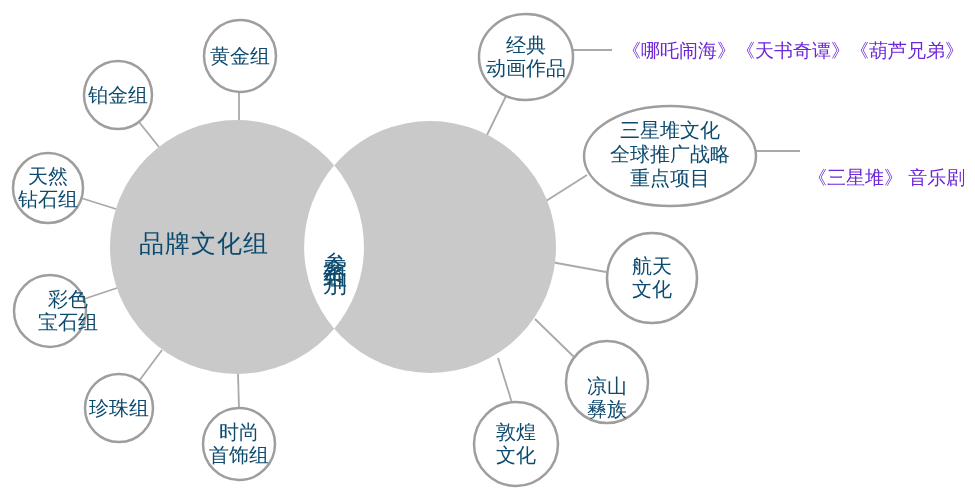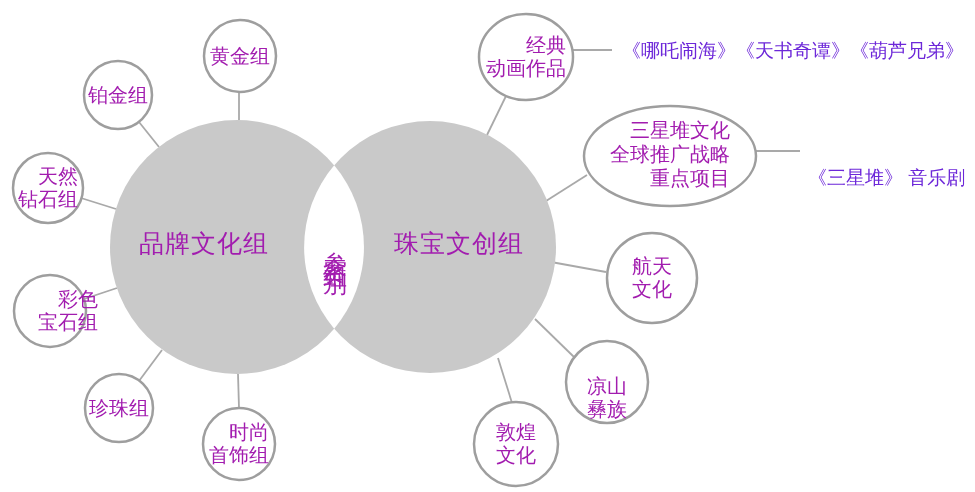--- a/index.html
+++ b/index.html
@@ -11,23 +11,23 @@
     font-family: "Liberation Sans", sans-serif;
     color: #1a1a1a;
     overflow: hidden;
   }
   .stage svg { position: absolute; left: 0; top: 0; }
   svg .node-shape { fill: #ffffff; stroke-width: 2.5; }
   svg .connector { stroke-width: 1.8; fill: none; }
   .lbl {
     position: absolute;
     transform: translate(-50%, -50%);
-    text-align: right;
+    text-align: center;
     white-space: pre-line;
-    color: #a21caf;
+    color: #0c4a6e;
   }
   .lbl-node   { font-size: 20px; line-height: 23px; }
   .lbl-node-3 { font-size: 20px; line-height: 24px; }
   .lbl-venn   { font-size: 25px; line-height: 30px; letter-spacing: 1px; white-space: nowrap; }
   .lbl-center {
     font-size: 24px;
     writing-mode: vertical-lr;
     text-orientation: upright;
     letter-spacing: 7px;
     white-space: nowrap;
@@ -76,21 +76,20 @@
       <circle class="node-shape" cx="239" cy="444" r="36"></circle>
       <ellipse class="node-shape" cx="526" cy="57" rx="47" ry="43"></ellipse>
       <ellipse class="node-shape" cx="670" cy="156" rx="86" ry="50"></ellipse>
       <circle class="node-shape" cx="652" cy="278" r="45"></circle>
       <circle class="node-shape" cx="607" cy="382" r="41"></circle>
       <circle class="node-shape" cx="516" cy="444" r="42"></circle>
     </g>
   </svg>
 
   <div class="lbl lbl-venn" style="left:204px; top:243px;">品牌文化组</div>
-  <div class="lbl lbl-venn" style="left:459px; top:243px;">珠宝文创组</div>
   <div class="lbl lbl-center" style="left:335px; top:246px;">参赛组别</div>
 
   <div class="lbl lbl-node" style="left:240px; top:56px;">黄金组</div>
   <div class="lbl lbl-node" style="left:118px; top:95px;">铂金组</div>
   <div class="lbl lbl-node" style="left:48px;  top:188px;">天然
 钻石组</div>
   <div class="lbl lbl-node" style="left:68px;  top:311px;">彩色
 宝石组</div>
   <div class="lbl lbl-node" style="left:119px; top:408px;">珍珠组</div>
   <div class="lbl lbl-node" style="left:239px; top:444px;">时尚

